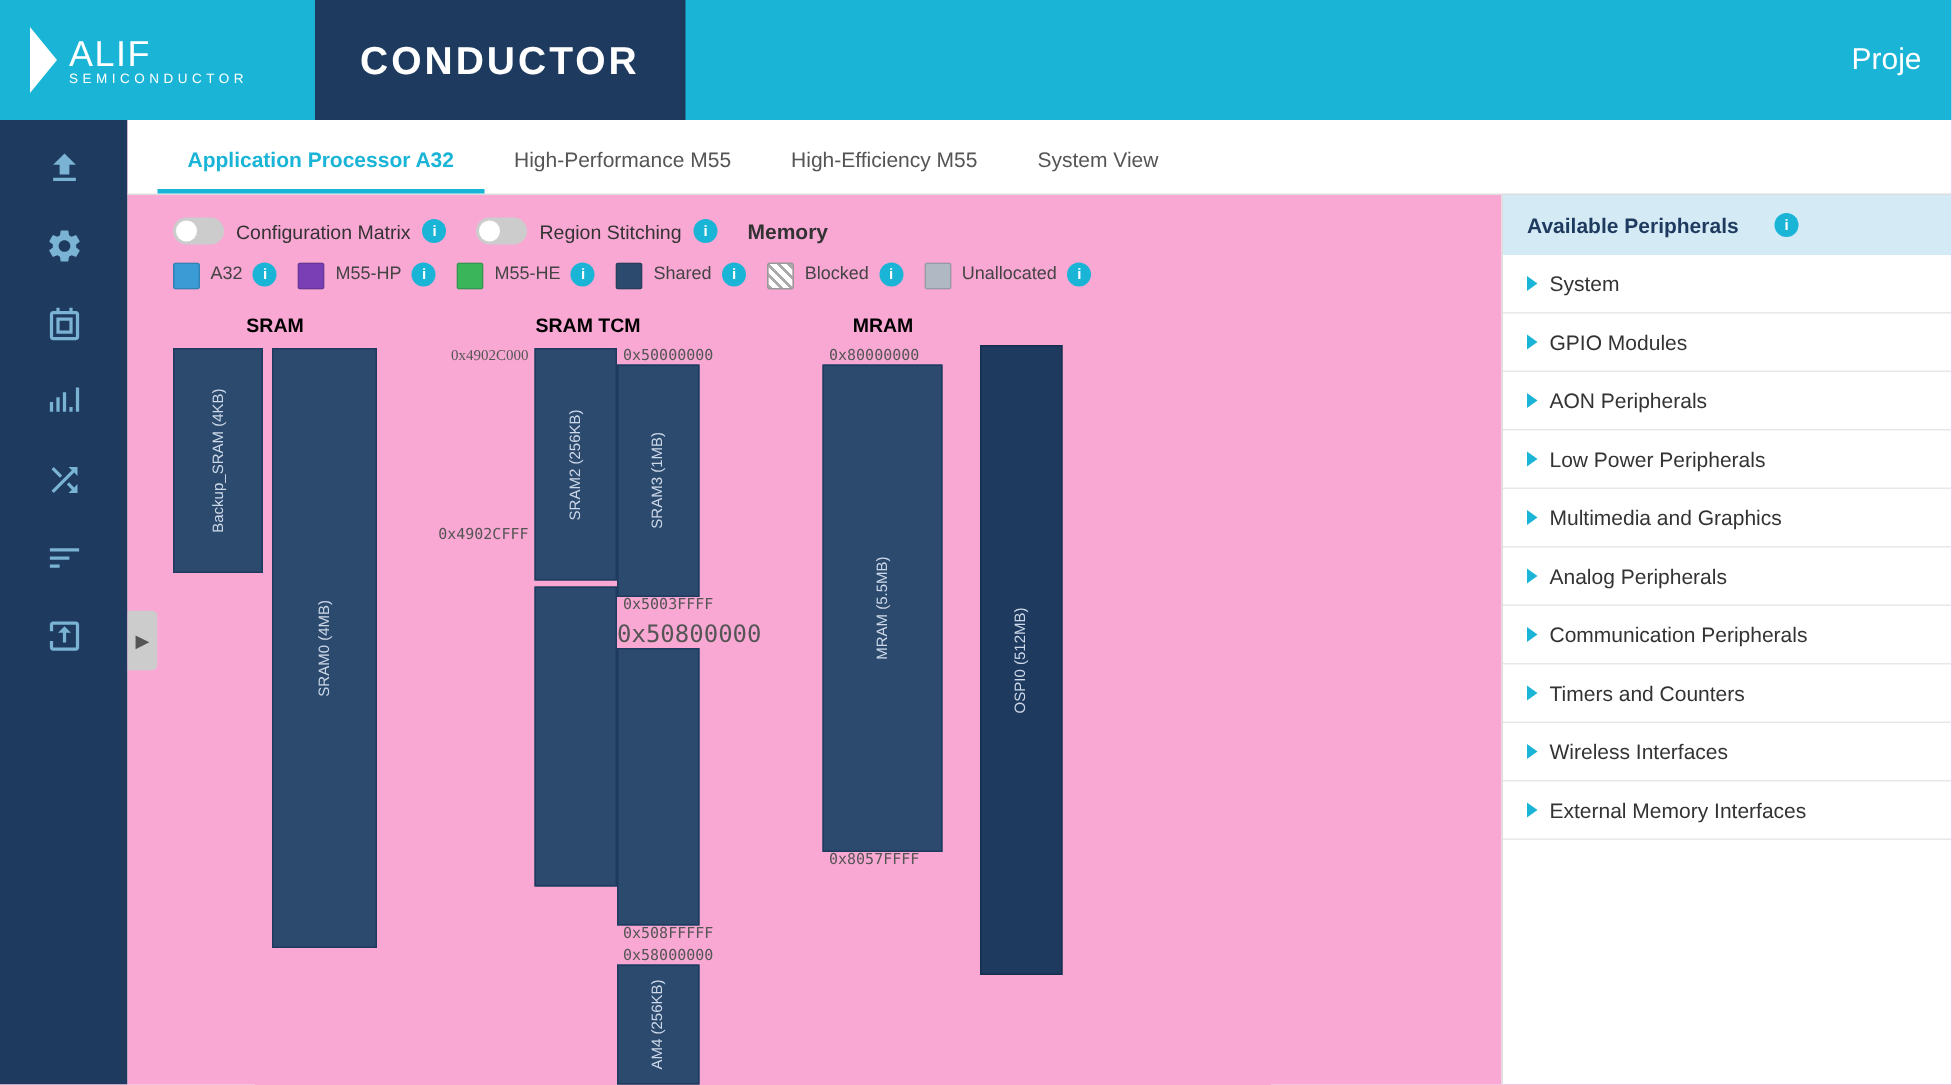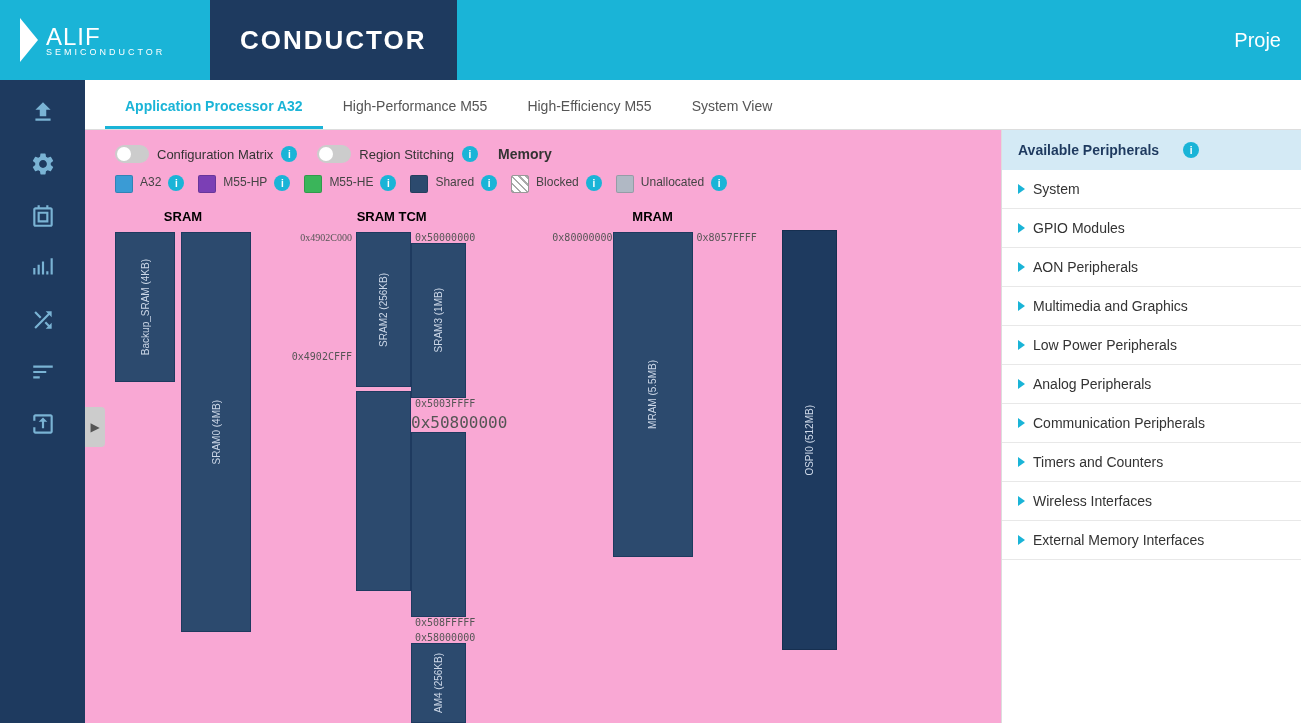--- a/index.html
+++ b/index.html
@@ -485,21 +485,21 @@
                     </div>
                   </div>
                 </div>
               </div>
             </div>
           </div>
 
           <div style="display:flex;flex-direction:column;align-items:center;padding-left:16px;">
             <div style="font-size:13px;font-weight:700;margin-bottom:8px;">MRAM</div>
             <div style="display:flex;gap:0;align-items:flex-start;">
-              <div style="display:flex;flex-direction:row;align-items:flex-start;text-align:right;">
+              <div style="display:flex;flex-direction:column;align-items:flex-start;text-align:right;">
                 <div style="font-size:10px;color:#555;font-family:monospace;padding-left:4px;">0x80000000</div>
                 <div style="width:80px;height:325px;background:#2c4a6e;border:1px solid #1e3a5f;display:flex;align-items:center;justify-content:center;">
                   <span class="rotated-text">MRAM (5.5MB)</span>
                 </div>
                 <div style="font-size:10px;color:#555;font-family:monospace;padding-left:4px;">0x8057FFFF</div>
               </div>
             </div>
           </div>
 
           <div style="display:flex;flex-direction:column;align-items:center;">
@@ -533,27 +533,27 @@
         </div>
         <div class="peripheral-section">
           <div class="peripheral-section-header">
             <div class="chevron-right"></div>
             <span>AON Peripherals</span>
           </div>
         </div>
         <div class="peripheral-section">
           <div class="peripheral-section-header">
             <div class="chevron-right"></div>
+            <span>Low Power Peripherals</span>
+          </div>
+        </div>
+        <div class="peripheral-section">
+          <div class="peripheral-section-header">
+            <div class="chevron-right"></div>
             <span>Multimedia and Graphics</span>
-          </div>
-        </div>
-        <div class="peripheral-section">
-          <div class="peripheral-section-header">
-            <div class="chevron-right"></div>
-            <span>Low Power Peripherals</span>
           </div>
         </div>
         <div class="peripheral-section">
           <div class="peripheral-section-header">
             <div class="chevron-right"></div>
             <span>Analog Peripherals</span>
           </div>
         </div>
         <div class="peripheral-section">
           <div class="peripheral-section-header">

